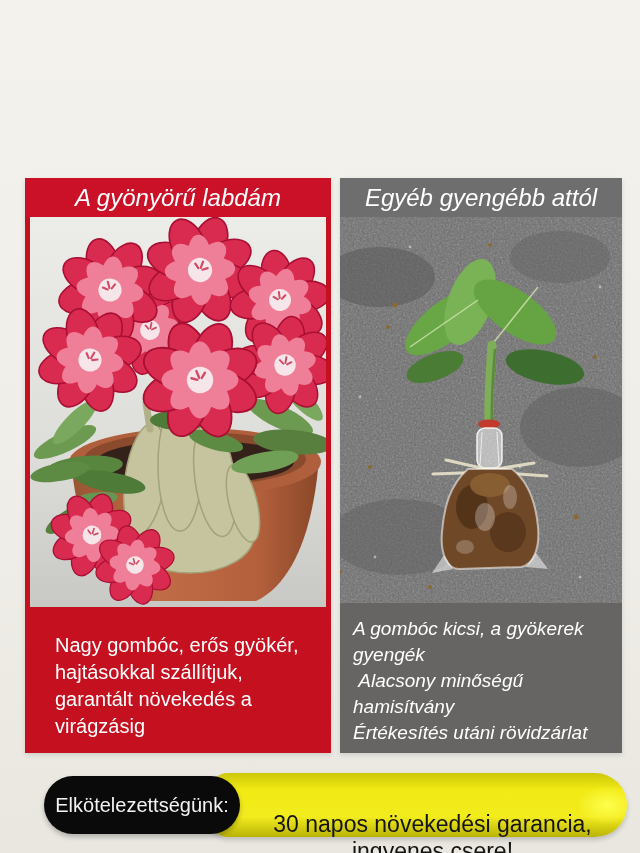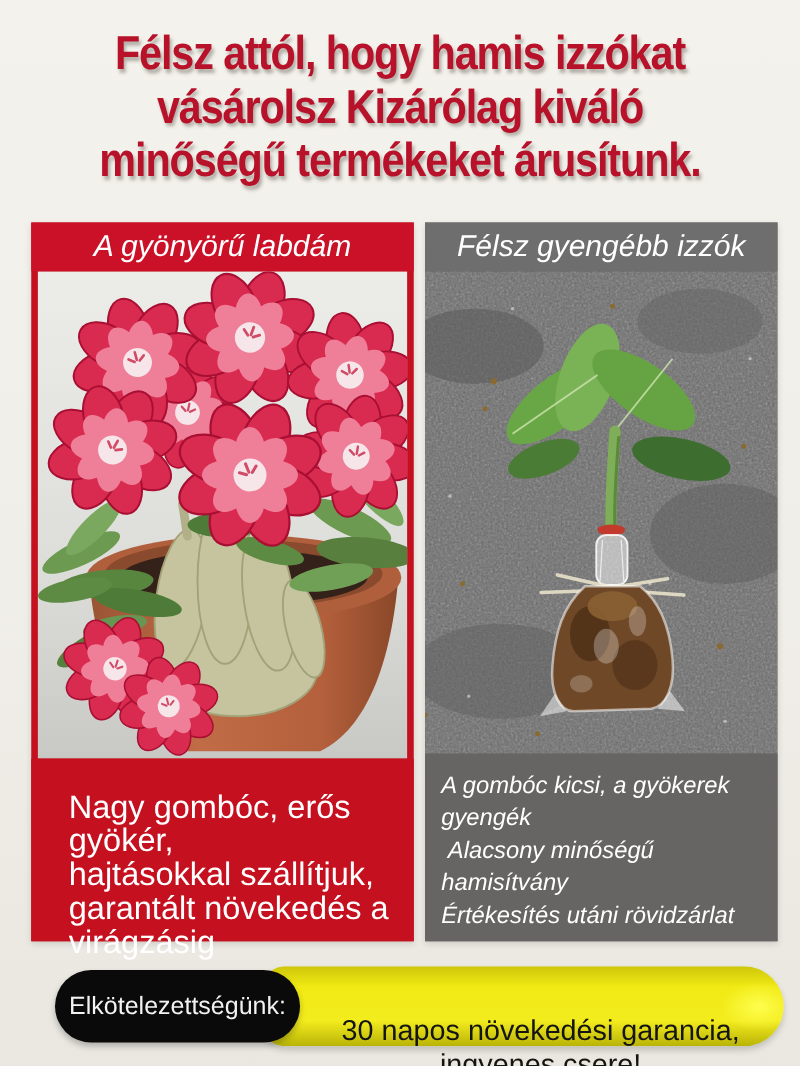--- a/index.html
+++ b/index.html
@@ -39,21 +39,21 @@
   .panel-right .photo{top:39px;left:0;width:282px;height:386px;}
   .photo svg{display:block;}
   .caption{
     position:absolute;left:0;right:0;bottom:0;
     color:#ffffff;
     white-space:pre-line;
   }
   .panel-left .caption{
     top:429px;background:#c5101f;
     padding:25px 7px 0 30px;
-    font-size:26px;line-height:27px;
+    font-size:20px;line-height:27px;
   }
   .panel-right .caption{
     top:425px;background:#666564;
     padding:13px 4px 0 13px;
     font-size:19px;line-height:26px;font-style:italic;
   }
   
   .guarantee-bar{
     position:absolute;left:210px;top:773px;width:417px;height:64px;
     border-radius:18px 32px 32px 18px / 18px 32px 32px 18px;
@@ -76,25 +76,20 @@
     color:#f2f2f2;font-size:20px;white-space:nowrap;
     box-shadow:0 3px 5px rgba(0,0,0,.25);
     z-index:2;
   }
 </style>
 </head>
 <body>
 
 <div class="page">
 
-  <div class="headline">
-    <div class="hl-line">Félsz attól, hogy hamis izzókat</div>
-    <div class="hl-line">vásárolsz Kizárólag kiváló</div>
-    <div class="hl-line">minőségű termékeket árusítunk.</div>
-  </div>
 
   <div class="panel panel-left">
     <div class="panel-header">A gyönyörű labdám</div>
 
     <div class="photo">
       <svg width="296" height="390" viewBox="0 0 296 390" xmlns="http://www.w3.org/2000/svg">
         <defs>
           <linearGradient id="wallg" x1="0" y1="0" x2="0" y2="1">
             <stop offset="0" stop-color="#ecece9"></stop>
             <stop offset="0.6" stop-color="#dddddA"></stop>
@@ -191,21 +186,21 @@
       </svg>
     </div>
 
     <div class="caption">Nagy gombóc, erős gyökér,
 hajtásokkal szállítjuk,
 garantált növekedés a
 virágzásig</div>
   </div>
 
   <div class="panel panel-right">
-    <div class="panel-header">Félsz gyengébb izzók</div>
+    <div class="panel-header">Egyéb gyengébb attól</div>
 
     <div class="photo">
       <svg width="282" height="386" viewBox="0 0 282 386" xmlns="http://www.w3.org/2000/svg">
         <defs>
           <filter id="grit" x="0" y="0" width="100%" height="100%">
             <feTurbulence type="fractalNoise" baseFrequency="0.55" numOctaves="3" seed="7" result="n"></feTurbulence>
             <feColorMatrix in="n" type="saturate" values="0"></feColorMatrix>
           </filter>
         </defs>
 

